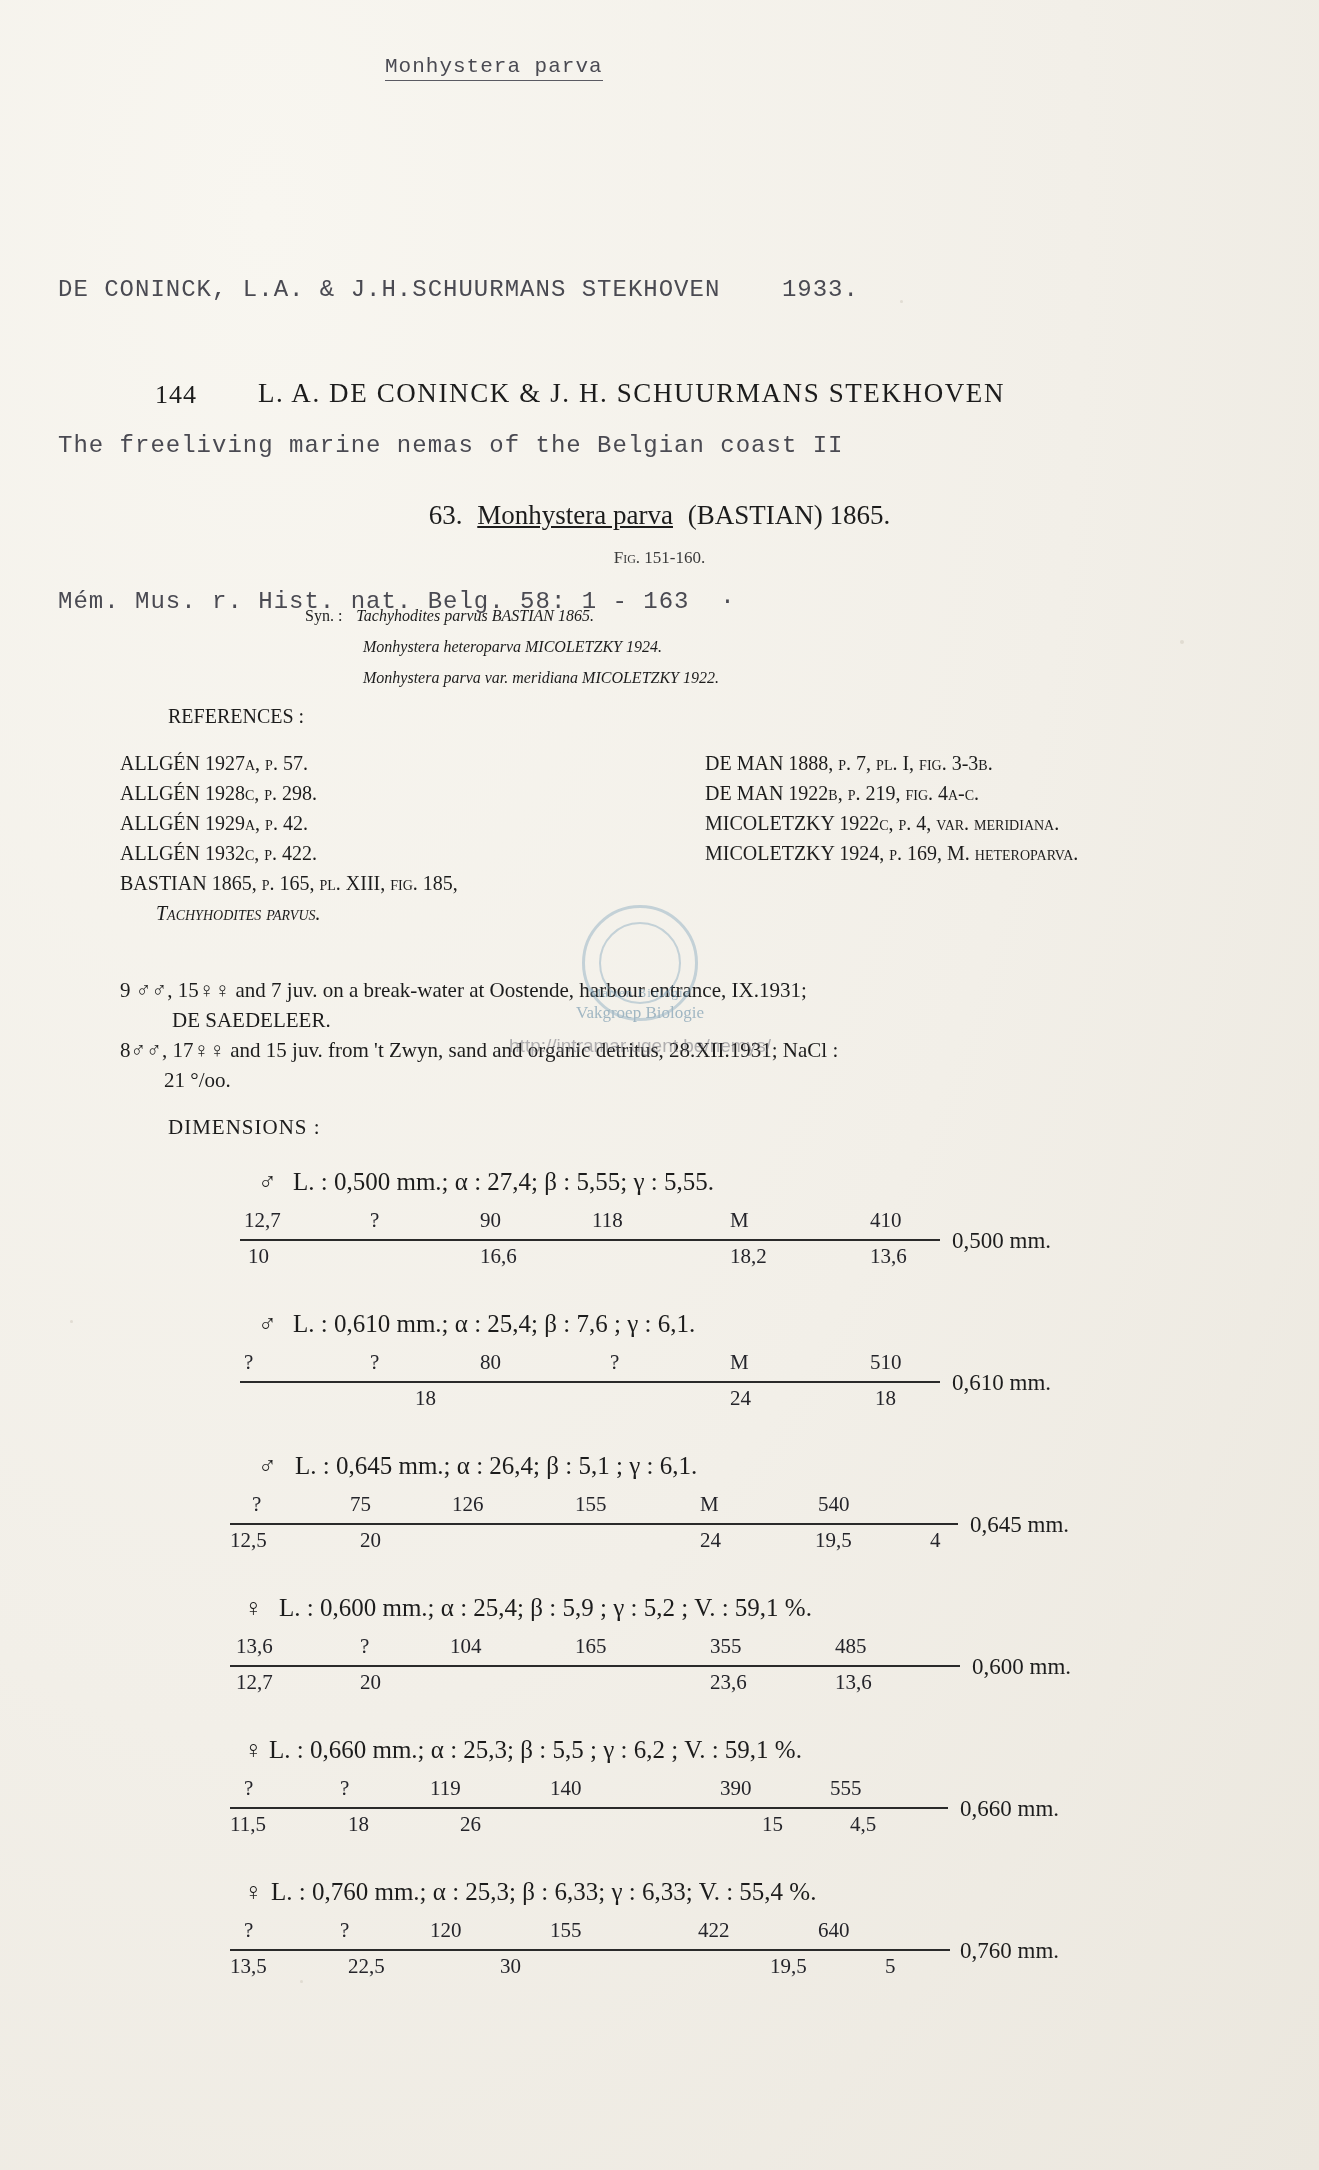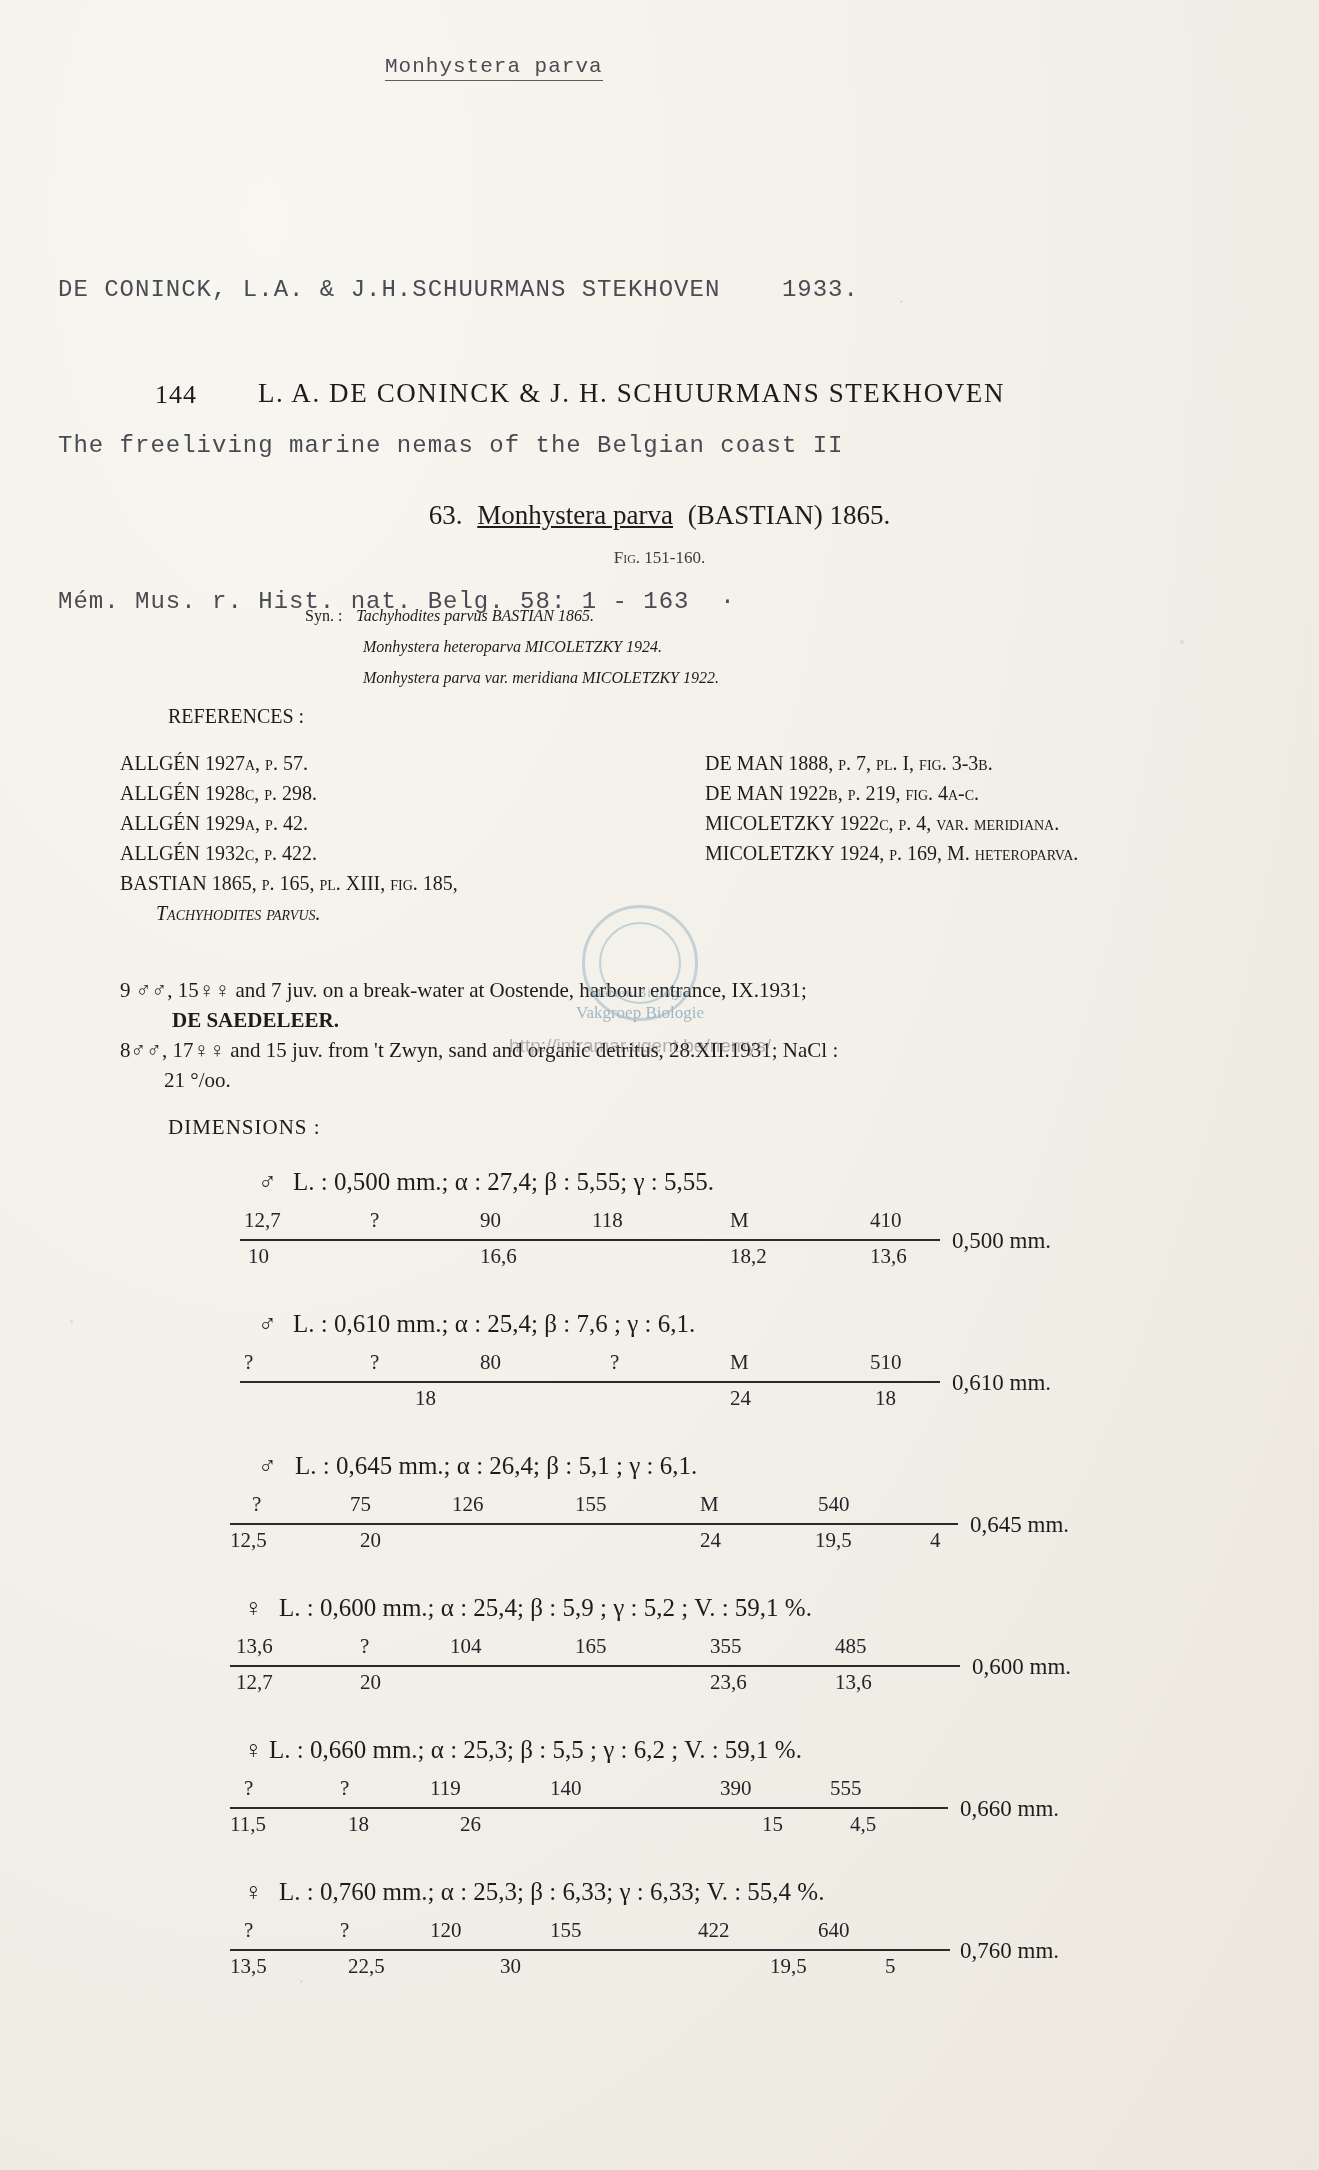--- a/index.html
+++ b/index.html
@@ -119,21 +119,20 @@
     position: absolute;
     left: 120px;
     top: 975px;
     width: 1130px;
     font-size: 21px;
     line-height: 30px;
   }
   .material .ind {
     display: block;
     padding-left: 52px;
-    font-weight: bold;
   }
   .material .ind2 {
     display: block;
     padding-left: 44px;
   }
   .dims-label {
     position: absolute;
     left: 168px;
     top: 1115px;
     font-size: 21px;
@@ -420,21 +419,21 @@
       <span class="den" style="left:230px">26</span>
       <span class="den" style="left:532px">15</span>
       <span class="den" style="left:620px">4,5</span>
       <span class="total" style="left:730px">0,660 mm.</span>
     </div>
   </div>
 
   <div class="block" style="top:1878px">
     <div class="head-line" style="margin-left:14px">
       <span class="sym">♀</span>
-      <span style="margin-left:10px">L. : 0,760 mm.;  α : 25,3;  β : 6,33;  γ : 6,33;  V. : 55,4 %.</span>
+      <span style="margin-left:2px">L. : 0,760 mm.;  α : 25,3;  β : 6,33;  γ : 6,33;  V. : 55,4 %.</span>
     </div>
     <div class="formula">
       <div class="rule" style="left:0px;width:720px"></div>
       <span class="num" style="left:14px">?</span>
       <span class="num" style="left:110px">?</span>
       <span class="num" style="left:200px">120</span>
       <span class="num" style="left:320px">155</span>
       <span class="num" style="left:468px">422</span>
       <span class="num" style="left:588px">640</span>
       <span class="den" style="left:0px">13,5</span>

